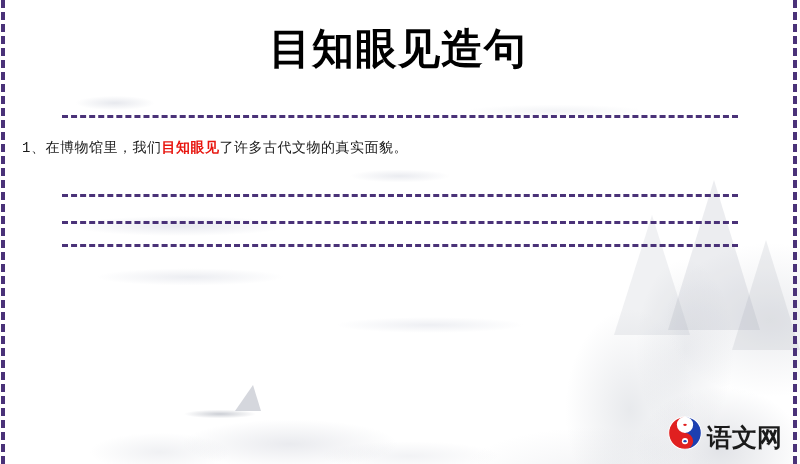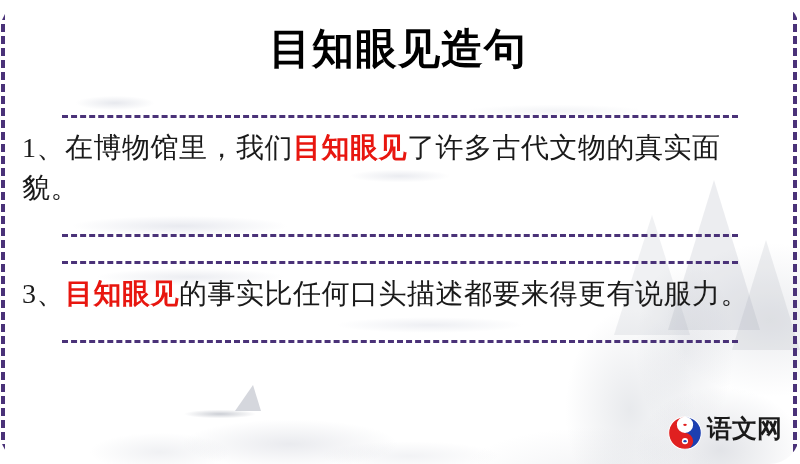--- a/index.html
+++ b/index.html
@@ -14,21 +14,20 @@
     font-family: "DejaVu Serif", "Liberation Serif", serif;
     background: #ffffff;
   }
 
   #page {
     position: relative;
     width: 800px;
     height: 464px;
     background: #ffffff;
     overflow: hidden;
-    border-radius: 31px;
   }
 
   
   .wm {
     position: absolute;
     pointer-events: none;
     z-index: 0;
   }
 
   
@@ -157,41 +156,41 @@
     height: 0;
     border-top: 3px dashed #4a3278;
     margin: 0 40px 0 44px;
   }
   .rule-1 { margin-top: 25px; }
   .rule-2 { margin-top: 20px; }
   .rule-3 { margin-top: 24px; }
   .rule-4 { margin-top: 20px; }
 
   .sentence {
-    font-family: Liberation Serif, serif;
-    font-size: 28px;
+    font-family: Liberation Mono, monospace;
+    font-size: 14px;
     line-height: 40px;
     color: #1a1a1a;
     padding: 10px 16px 6px 4px;
     letter-spacing: 0.5px;
   }
 
   .hl {
     color: #e8160f;
     font-weight: bold;
   }
 
   
   .logo {
     position: absolute;
     right: 18px;
     bottom: 14px;
     z-index: 4;
     display: flex;
-    align-items: flex-start;
+    align-items: flex-end;
     gap: 5px;
   }
   .logo-mark {
     width: 34px;
     height: 34px;
     flex: 0 0 34px;
   }
   .logo-text {
     font-family: "DejaVu Sans", "Liberation Sans", sans-serif;
     font-weight: bold;
@@ -233,23 +232,20 @@
 
     <p class="sentence">
       <span>1、</span><span>在博物馆里，我们</span><span class="hl">目知眼见</span><span>了许多古代文物的真实面貌。</span>
     </p>
 
     <div class="rule rule-2"></div>
 
 
     <div class="rule rule-3"></div>
 
-    <p class="sentence">
-      <span>3、</span><span></span><span class="hl">目知眼见</span><span>的事实比任何口头描述都要来得更有说服力。</span>
-    </p>
 
     <div class="rule rule-4"></div>
 
   </div>
 
   <div class="logo">
     <svg class="logo-mark" viewBox="0 0 100 100">
       <circle cx="50" cy="50" r="48" fill="#ffffff"></circle>
       <path d="M50 2 A48 48 0 0 1 50 98 A24 24 0 0 1 50 50 A24 24 0 0 0 50 2 Z" fill="#1c3fb0"></path>
       <path d="M50 2 A48 48 0 0 0 50 98 A24 24 0 0 0 50 50 A24 24 0 0 1 50 2 Z" fill="#e02020"></path>

